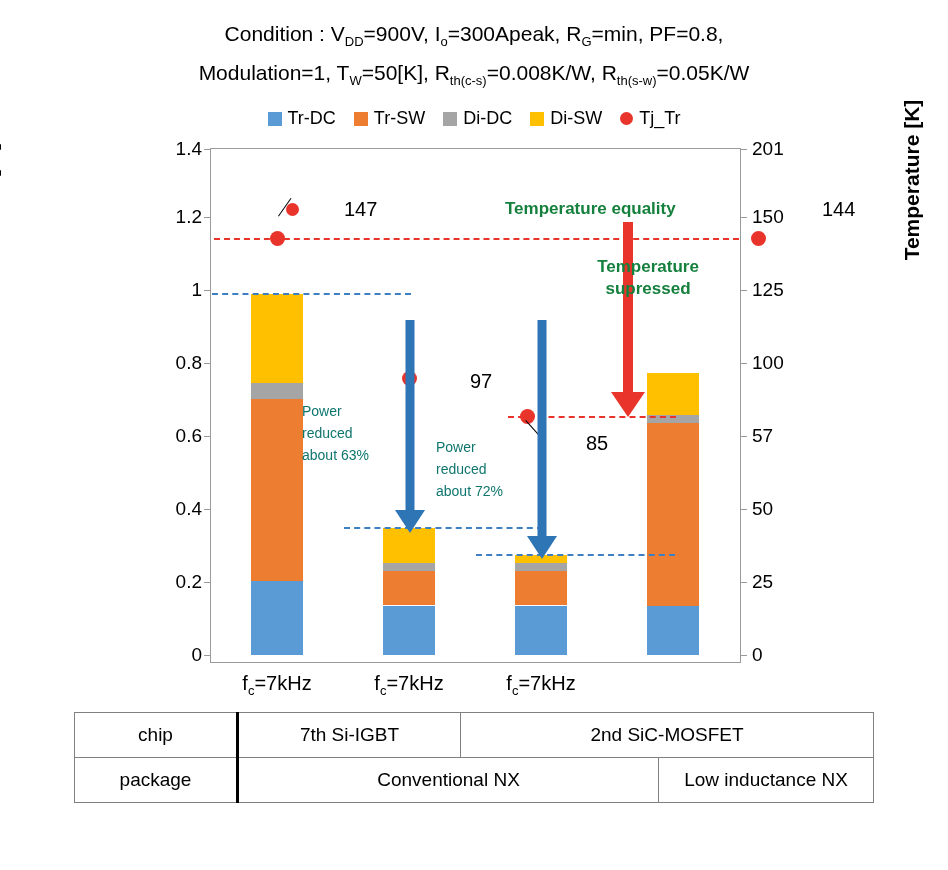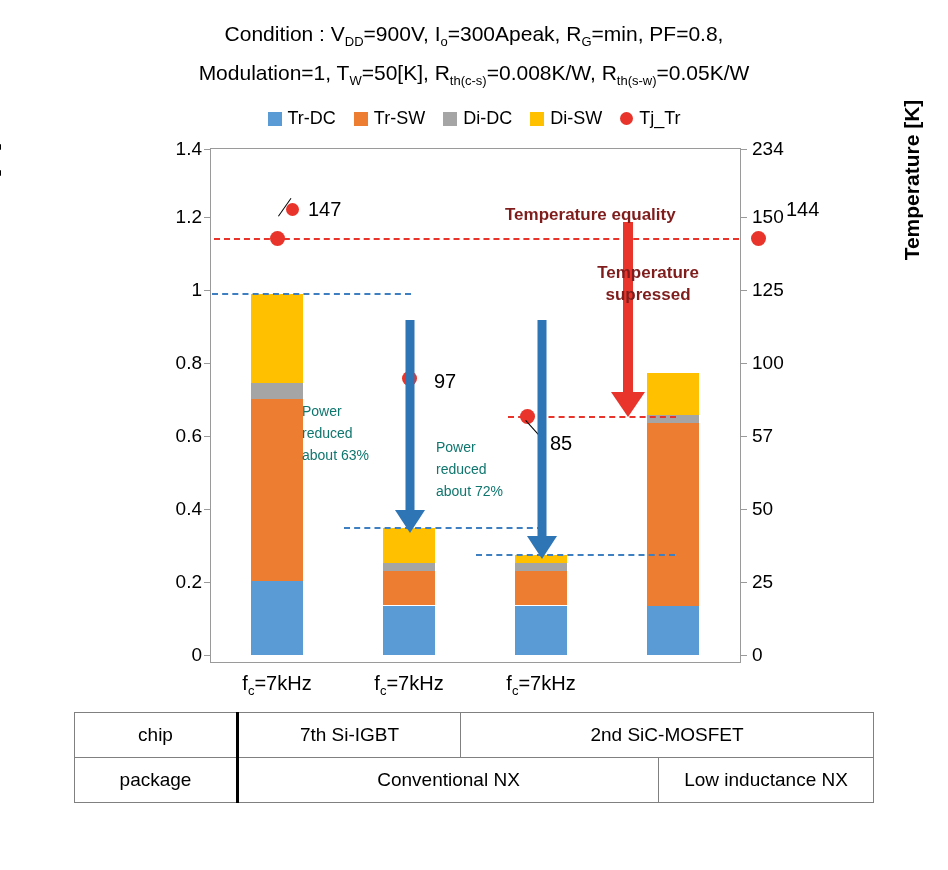--- a/index.html
+++ b/index.html
@@ -133,42 +133,42 @@
     position: absolute;
     width: 15px; height: 15px;
     border-radius: 50%;
     background: #e8342a;
   }
   .tj-label {
     position: absolute;
     font-size: 20px;
     color: #000;
     white-space: nowrap;
+    margin-left: 36px;
   }
   .leader {
     position: absolute;
     border-top: 1px solid #000;
     height: 0;
   }
   
   .anno-blue {
     position: absolute;
     font-size: 14px;
     font-weight: normal;
     color: #0f766e;
     line-height: 22px;
   }
   .anno-red {
     position: absolute;
     font-size: 17px;
     font-weight: bold;
-    color: #7f1d1d;
+    color: #15803d;
     line-height: 22px;
     text-align: center;
-    margin-top: 6px;
   }
   
   .arrow-blue, .arrow-red { position: absolute; }
   
   .chip-table {
     position: absolute;
     left: 74px;
     top: 712px;
     width: 800px;
     border-collapse: collapse;
@@ -227,21 +227,21 @@
 
   <div class="ytick-left" style="top:139px">1.4</div>
   <div class="ytick-left" style="top:207px">1.2</div>
   <div class="ytick-left" style="top:280px">1</div>
   <div class="ytick-left" style="top:353px">0.8</div>
   <div class="ytick-left" style="top:426px">0.6</div>
   <div class="ytick-left" style="top:499px">0.4</div>
   <div class="ytick-left" style="top:572px">0.2</div>
   <div class="ytick-left" style="top:645px">0</div>
 
-  <div class="ytick-right" style="top:139px">234</div>
+  <div class="ytick-right" style="top:139px">201</div>
   <div class="ytick-right" style="top:207px">150</div>
   <div class="ytick-right" style="top:280px">125</div>
   <div class="ytick-right" style="top:353px">100</div>
   <div class="ytick-right" style="top:426px">57</div>
   <div class="ytick-right" style="top:499px">50</div>
   <div class="ytick-right" style="top:572px">25</div>
   <div class="ytick-right" style="top:645px">0</div>
 
   <div class="tickmark" style="left:204px; top:149px"></div>
   <div class="tickmark" style="left:204px; top:217px"></div>

